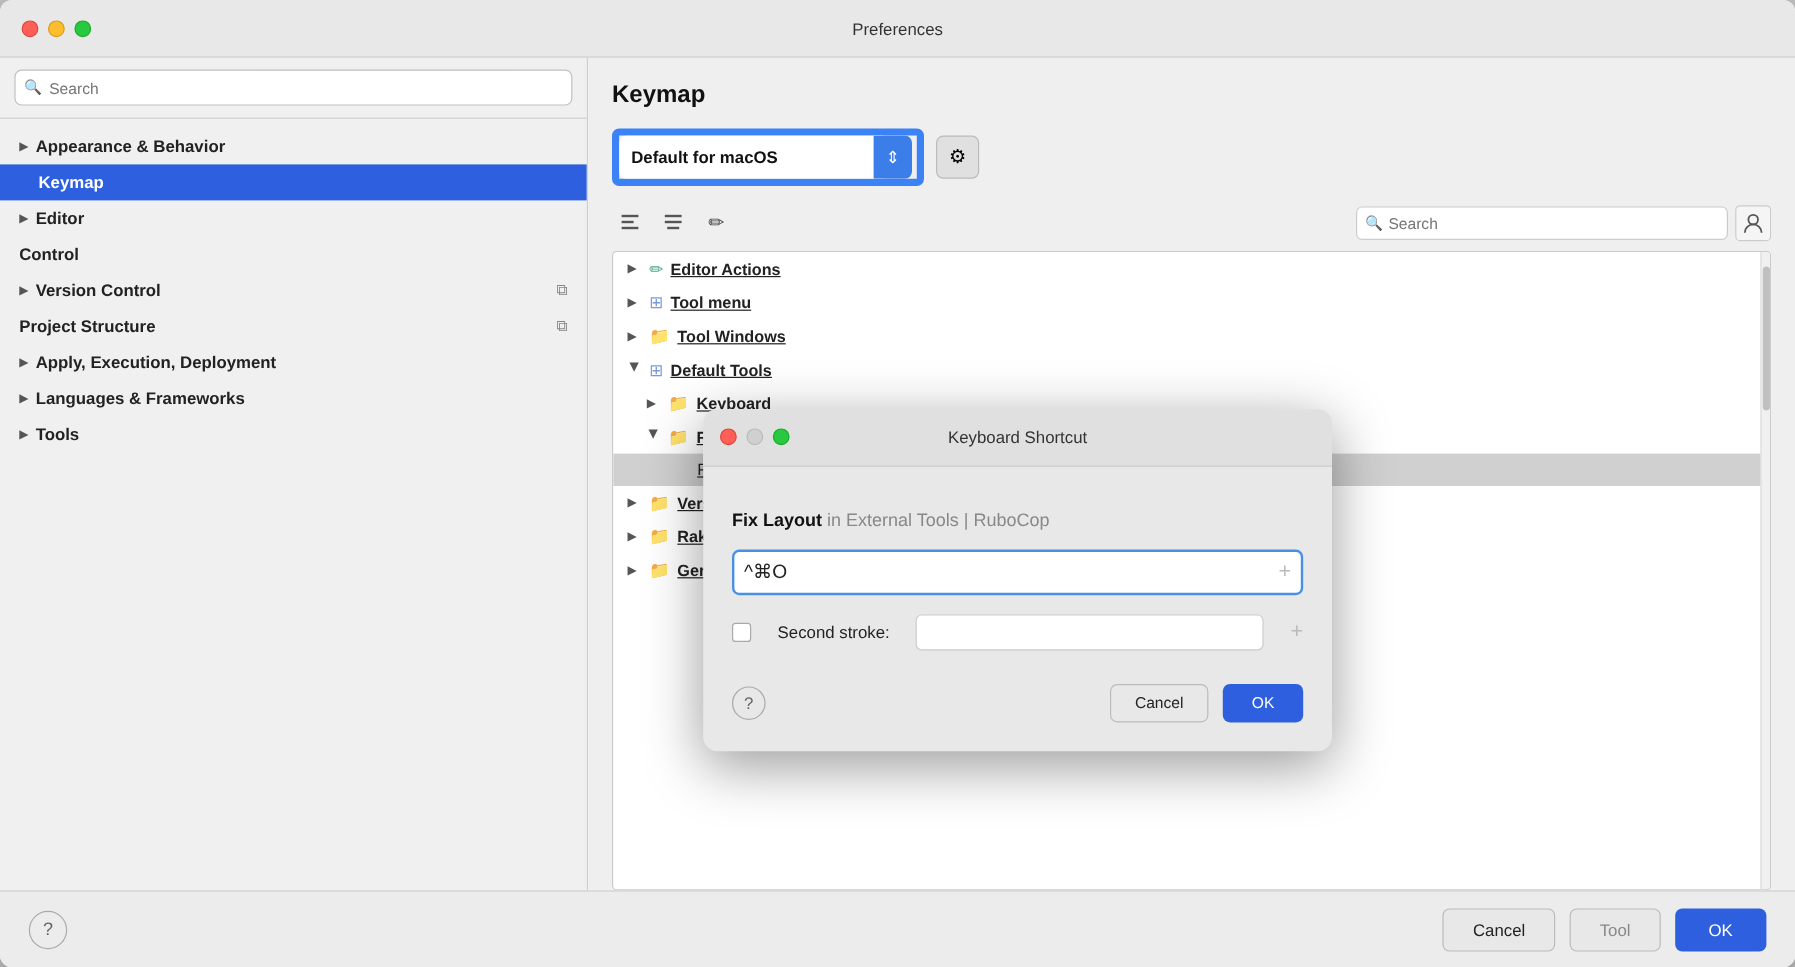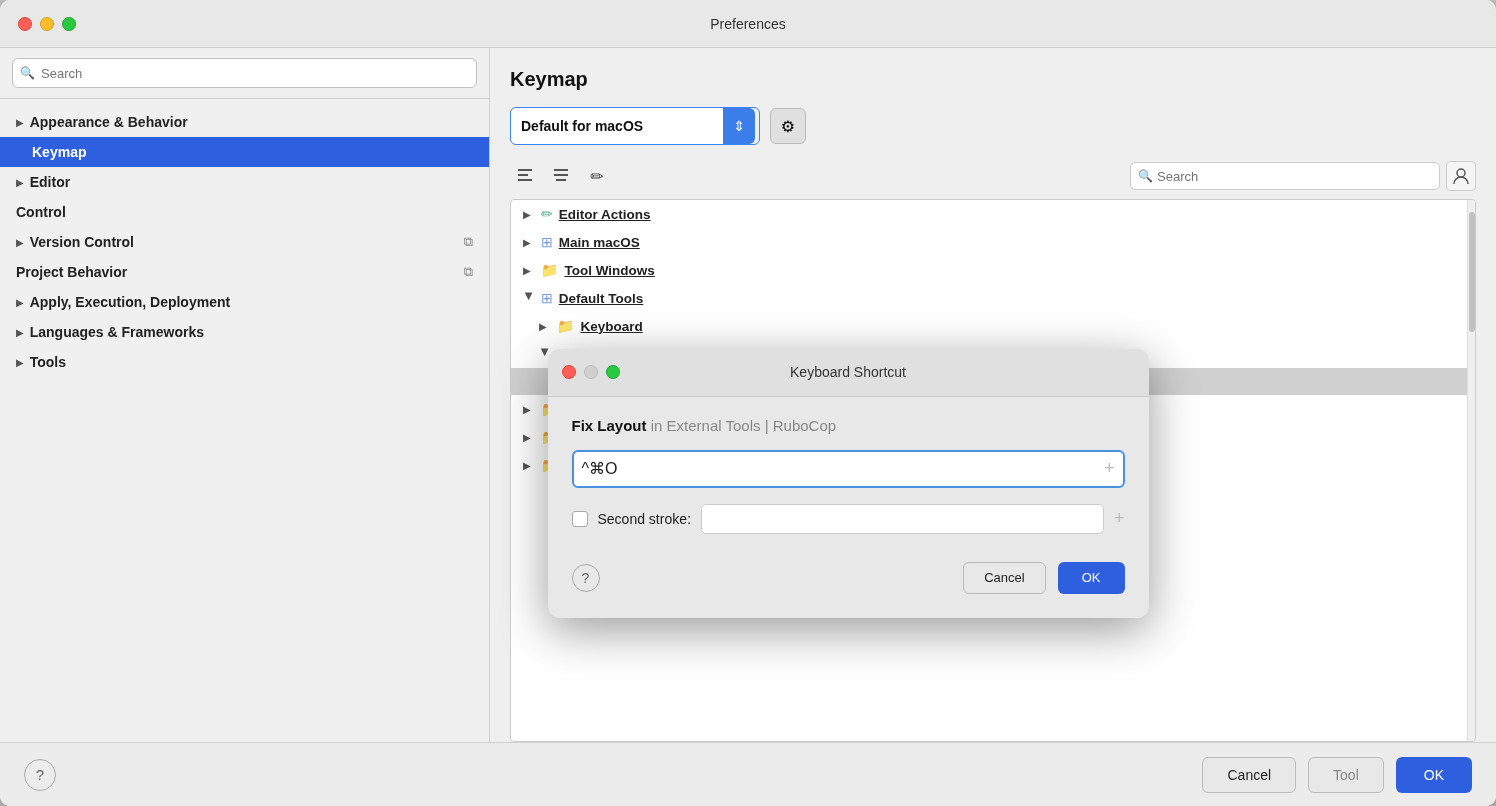--- a/index.html
+++ b/index.html
@@ -155,21 +155,21 @@
       justify-content: center;
       color: white;
       font-size: 14px;
       cursor: pointer;
       position: relative;
       left: -4px;
     }
     .keymap-select-wrapper {
       display: flex;
       align-items: stretch;
-      border: 1px solid #3b82f6;
+      border: 6px solid #3b82f6;
       border-radius: 6px;
       overflow: hidden;
     }
     .keymap-select-wrapper select {
       height: 36px;
       border: none;
       border-radius: 6px 0 0 6px;
       padding: 0 10px;
       font-size: 14px;
       font-weight: 700;
@@ -342,21 +342,21 @@
       top: 0; left: 0; right: 0; bottom: 0;
       background: transparent;
       display: flex;
       align-items: center;
       justify-content: center;
       z-index: 100;
       pointer-events: none;
     }
     .modal {
       pointer-events: all;
-      width: 601px;
+      width: 524px;
       background: #e8e8e8;
       border-radius: 12px;
       box-shadow: 0 12px 48px rgba(0,0,0,0.4);
       overflow: hidden;
       position: relative;
       top: 80px;
       left: 100px;
     }
     .modal-title-bar {
       height: 48px;
@@ -372,21 +372,21 @@
       left: 14px;
       display: flex;
       gap: 8px;
     }
     .modal-title {
       font-size: 14px;
       font-weight: 500;
       color: #333;
     }
     .modal-body {
-      padding: 20px 24px 24px;
+      padding: 36px 24px 24px;
     }
     .modal-context {
       font-size: 15px;
       margin-bottom: 16px;
     }
     .modal-context-name { font-weight: 700; color: #111; }
     .modal-context-path { color: #888; font-weight: 400; }
     .shortcut-input-row {
       display: flex;
       align-items: center;
@@ -403,21 +403,21 @@
       color: #222;
       font-family: inherit;
     }
     .shortcut-input-plus {
       color: #bbb;
       font-size: 18px;
     }
     .second-stroke-row {
       display: flex;
       align-items: center;
-      gap: 10px;
+      gap: 22px;
       margin-bottom: 24px;
     }
     .second-stroke-checkbox {
       width: 16px;
       height: 16px;
       border: 1px solid #aaa;
       border-radius: 3px;
       background: white;
     }
     .second-stroke-label {
@@ -534,21 +534,21 @@
           <span class="sidebar-item-label">Control</span>
         </div>
 
         <div class="sidebar-item">
           <span class="chevron">▶</span>
           <span class="sidebar-item-label">Version Control</span>
           <span class="copy-icon">⧉</span>
         </div>
 
         <div class="sidebar-item">
-          <span class="sidebar-item-label">Project Behavior</span>
+          <span class="sidebar-item-label">Project Structure</span>
           <span class="copy-icon">⧉</span>
         </div>
 
         <div class="sidebar-item">
           <span class="chevron">▶</span>
           <span class="sidebar-item-label">Apply, Execution, Deployment</span>
         </div>
 
         <div class="sidebar-item">
           <span class="chevron">▶</span>
@@ -611,21 +611,21 @@
 
             <div class="tree-item has-children">
               <span class="t-chevron">▶</span>
               <span class="t-icon" style="color:#5a8;">✏</span>
               <span class="t-label">Editor Actions</span>
             </div>
 
             <div class="tree-item has-children">
               <span class="t-chevron">▶</span>
               <span class="t-icon" style="color:#7a9cde;">⊞</span>
-              <span class="t-label">Main macOS</span>
+              <span class="t-label">Tool menu</span>
             </div>
 
             <div class="tree-item has-children">
               <span class="t-chevron">▶</span>
               <span class="t-icon" style="color:#d4a017;">📁</span>
               <span class="t-label">Tool Windows</span>
             </div>
 
             <div class="tree-item has-children">
               <span class="t-chevron" style="transform:rotate(90deg);display:inline-block;">▶</span>

